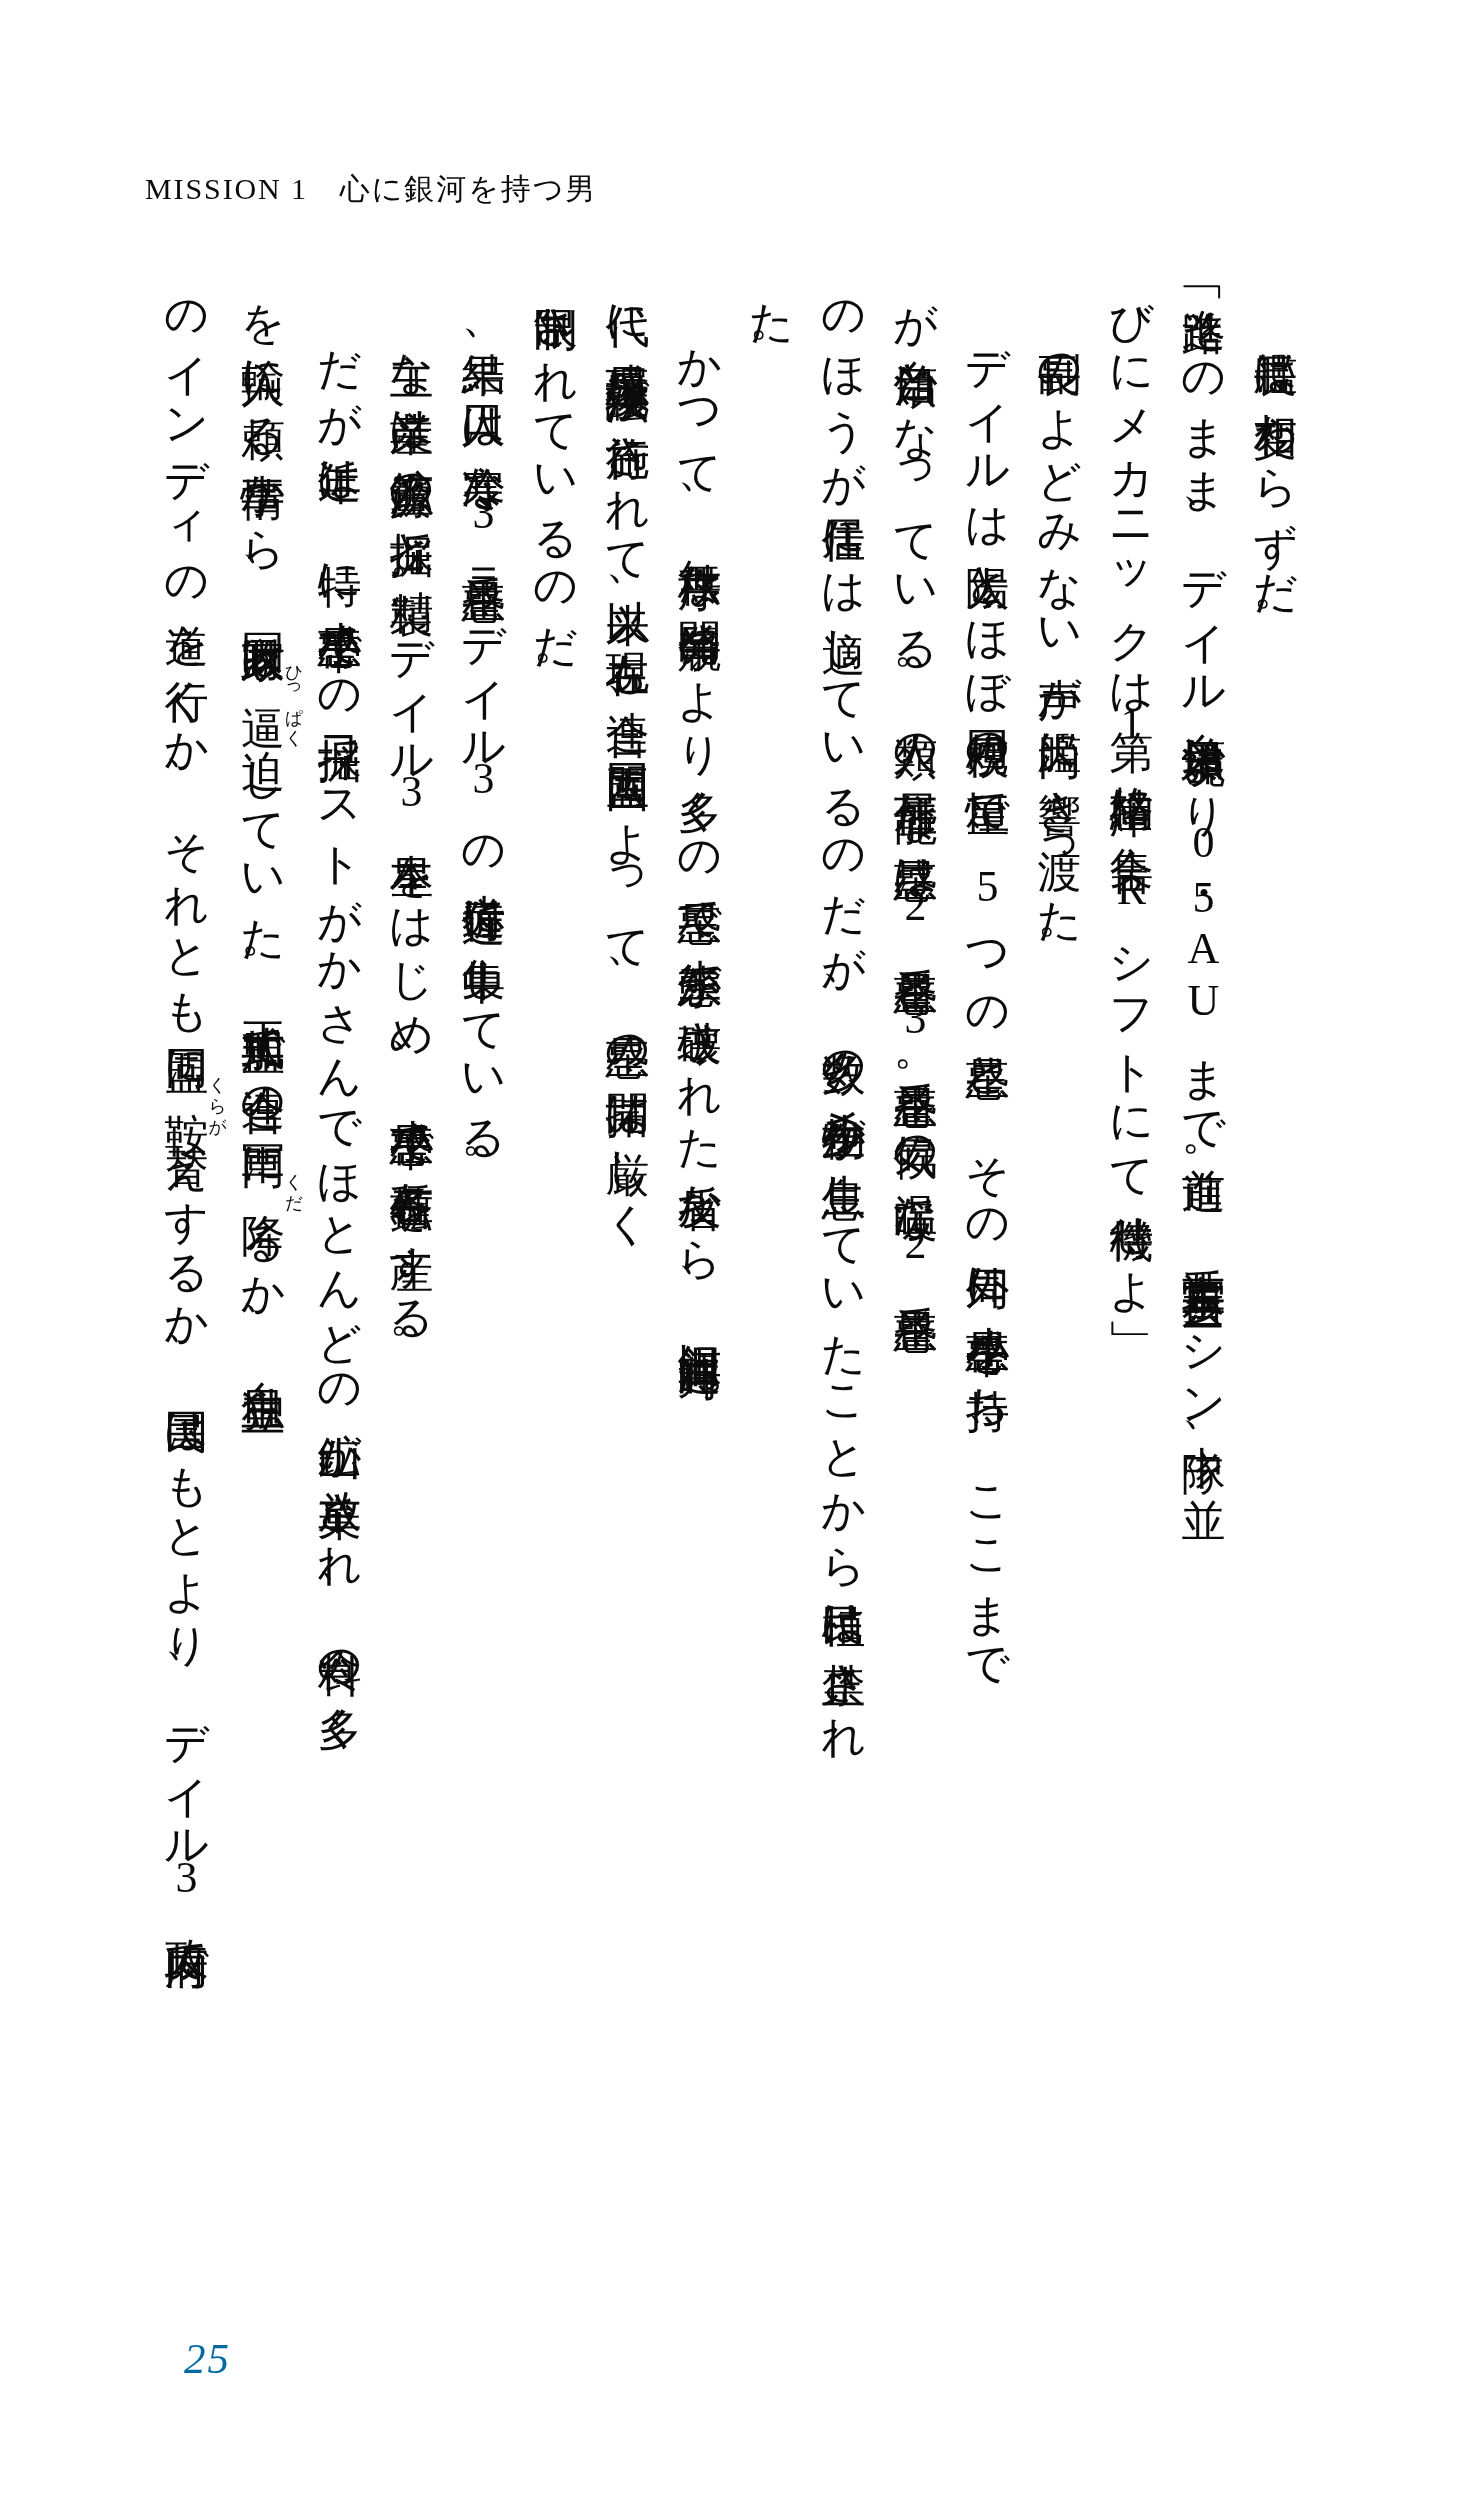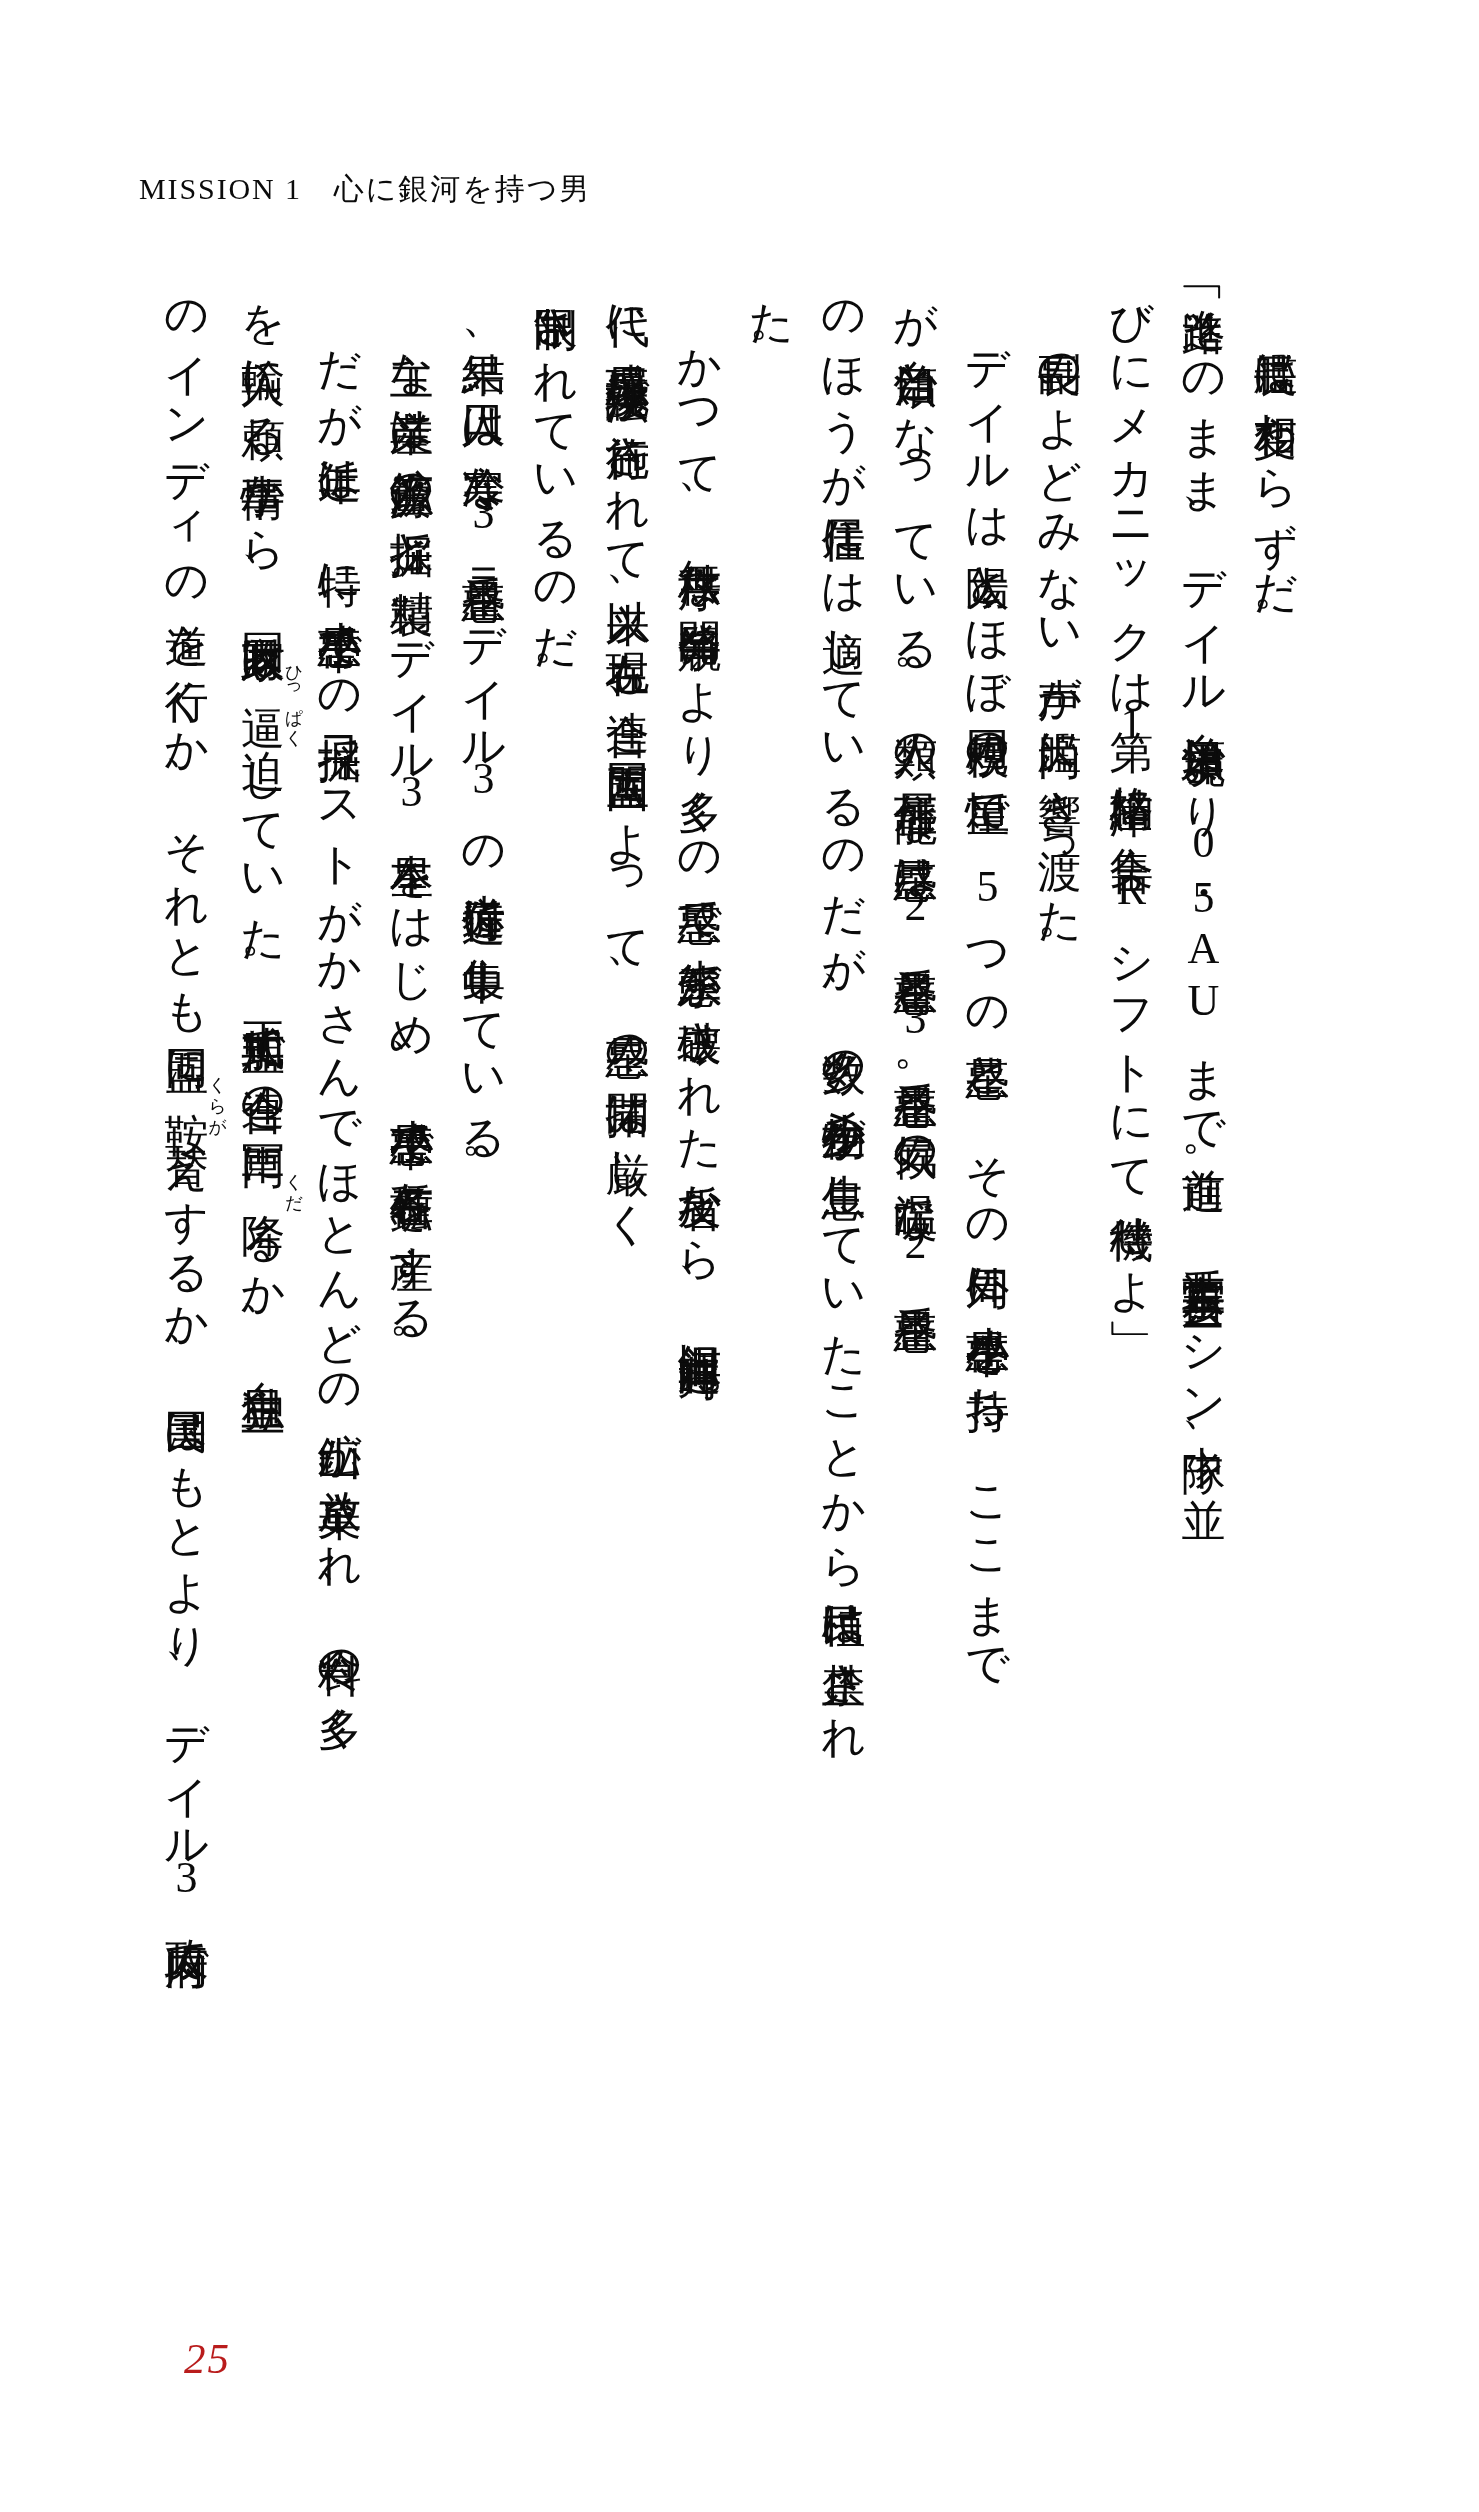--- a/index.html
+++ b/index.html
@@ -11,21 +11,21 @@
     position: relative;
     width: 1480px;
     height: 2512px;
     background: #ffffff;
     color: #0b0b0b;
     font-family: "Liberation Serif", "DejaVu Serif", serif;
     overflow: hidden;
   }
   .chapter-header {
     position: absolute;
-    left: 139px;
+    left: 145px;
     top: 169px;
     font-size: 30px;
     letter-spacing: 1.9px;
     white-space: nowrap;
     color: #0b0b0b;
   }
   .text-block {
     position: absolute;
     top: 272px;
     right: 169px;
@@ -50,21 +50,21 @@
     letter-spacing: 0.9px;
     font-family: "Liberation Serif", "DejaVu Serif", serif;
   }
   .page-number {
     position: absolute;
     left: 184px;
     top: 2334px;
     font-size: 43px;
     font-style: italic;
     letter-spacing: 1.9px;
-    color: #b91c1c;
+    color: #0369a1;
   }
 </style>
 </head>
 <body>
 
 <div id="page">
   <div class="chapter-header">MISSION 1　心に銀河を持つ男</div>
 
   <div class="text-block">
       <div class="tcol">　艦長は相変わらずだ。</div>

